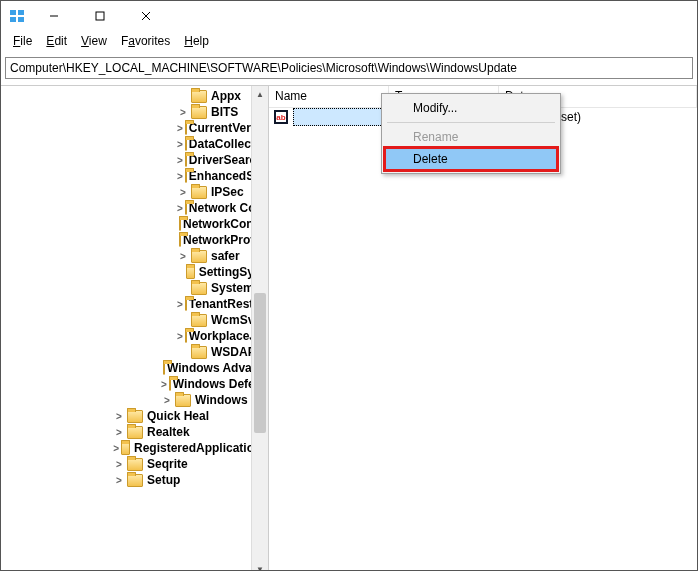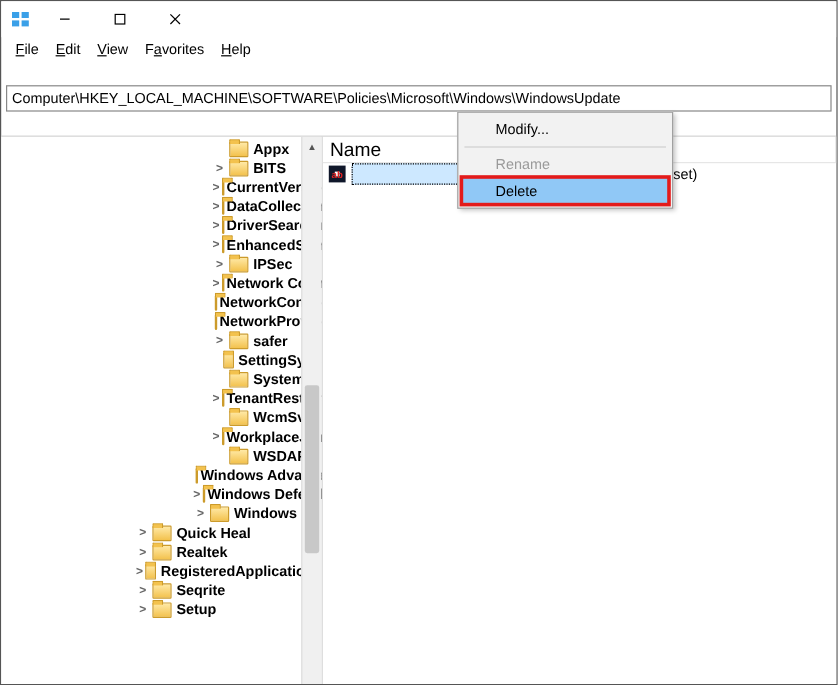--- a/index.html
+++ b/index.html
@@ -9,46 +9,46 @@
 .titlebar .appicon { width: 16px; height: 16px; margin-right: 6px; }
 .titlebar .title { flex: 1; font-size: 12px; }
 .winbtns { display: flex; }
 .winbtn { width: 46px; height: 30px; display: flex; align-items: center; justify-content: center; }
 .winbtn svg { width: 10px; height: 10px; }
 
 .menubar { height: 20px; display: flex; align-items: center; padding-left: 6px; gap: 2px; }
 .menubar span { padding: 2px 6px; font-size: 12px; }
 .menubar span u { text-decoration: underline; }
 
-.addressbar { height: 22px; border: 1px solid #888; margin: 20px 4px; padding: 2px 4px; font-size: 12px; display: flex; align-items: center; background: #fff; overflow: hidden; white-space: nowrap; }
+.addressbar { height: 22px; border: 1px solid #888; margin: 6px 4px; padding: 2px 4px; font-size: 12px; display: flex; align-items: center; background: #fff; overflow: hidden; white-space: nowrap; }
 
 .panes { display: flex; height: calc(571px - 30px - 20px - 26px - 2px); border-top: 1px solid #ccc; }
 .tree { width: 268px; border-right: 1px solid #ccc; overflow: hidden; position: relative; background: #fff; }
 .tree-scroll { position: absolute; inset: 0; padding-top: 2px; font-weight: bold; }
 .tree-item { display: flex; align-items: center; height: 16px; white-space: nowrap; }
 .exp { width: 12px; height: 12px; display: inline-flex; align-items: center; justify-content: center; color: #666; font-size: 10px; margin-right: 2px; }
 .folder { width: 16px; height: 13px; margin-right: 4px; position: relative; }
 .folder::before { content: ""; position: absolute; inset: 0; background: linear-gradient(#ffe9a6, #f3c24e); border: 1px solid #cc9b2b; border-radius: 1px; }
 .folder::after { content: ""; position: absolute; top: -2px; left: 0; width: 7px; height: 3px; background: #f3c24e; border: 1px solid #cc9b2b; border-bottom: none; border-radius: 1px 1px 0 0; }
 .label { font-size: 12px; }
 
 .vscrollbar { position: absolute; right: 0; top: 0; bottom: 0; width: 17px; background: #f0f0f0; border-left: 1px solid #ddd; display: flex; flex-direction: column; }
 .sbtn { height: 17px; display: flex; align-items: center; justify-content: center; color: #555; font-size: 8px; }
 .strack { flex: 1; position: relative; }
 .sthumb { position: absolute; left: 2px; right: 2px; top: 190px; height: 140px; background: #c8c8c8; border-radius: 2px; }
 
 .list { flex: 1; background: #fff; position: relative; }
 .list-header { height: 22px; display: flex; border-bottom: 1px solid #e6e6e6; }
-.list-header div { padding: 3px 6px; font-size: 16px; border-right: 1px solid #e6e6e6; }
+.list-header div { padding: 3px 6px; font-size: 12px; border-right: 1px solid #e6e6e6; }
 .colName { width: 120px; }
 .colType { width: 110px; }
 .colData { flex: 1; }
 .list-row { display: flex; height: 18px; align-items: center; }
 .valicon { width: 16px; height: 16px; margin: 0 4px; display: inline-flex; align-items: center; justify-content: center; }
-.valicon .badge { width: 14px; height: 14px; border: 5px solid #0f172a; background: #fff; font-size: 8px; color: #d22; font-weight: bold; display: flex; align-items: center; justify-content: center; }
+.valicon .badge { width: 14px; height: 14px; border: 2px solid #0f172a; background: #fff; font-size: 8px; color: #d22; font-weight: bold; display: flex; align-items: center; justify-content: center; }
 .cellName { width: 96px; height: 100%; background: #cde8ff; border: 1px dotted #000; padding-left: 2px; display: flex; align-items: center; }
 .cellType { width: 110px; padding-left: 6px; }
 .cellData { flex: 1; padding-left: 6px; }
 
 .ctxmenu { position: absolute; top: 92px; left: 380px; width: 180px; background: #f2f2f2; border: 1px solid #a0a0a0; box-shadow: 2px 2px 4px rgba(0,0,0,0.25); padding: 3px; }
 .ctxmenu .item { height: 22px; display: flex; align-items: center; padding-left: 28px; font-size: 12px; }
 .ctxmenu .item.bold { font-weight: normal; }
 .ctxmenu .item.disabled { color: #9a9a9a; }
 .ctxmenu .sep { height: 1px; background: #d0d0d0; margin: 3px 2px; }
 .ctxmenu .item.selected { background: #90c8f6; outline: 3px solid #e31b1b; outline-offset: -1px; }

